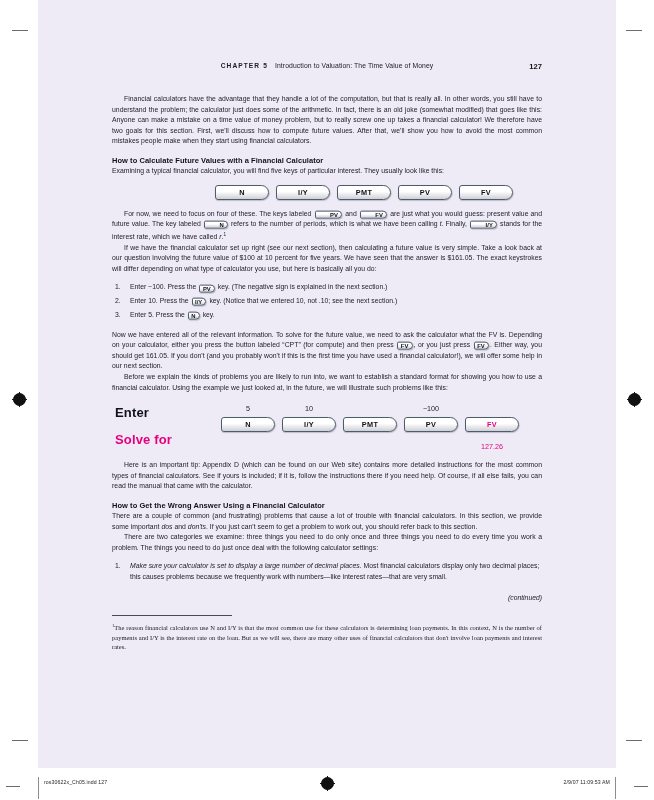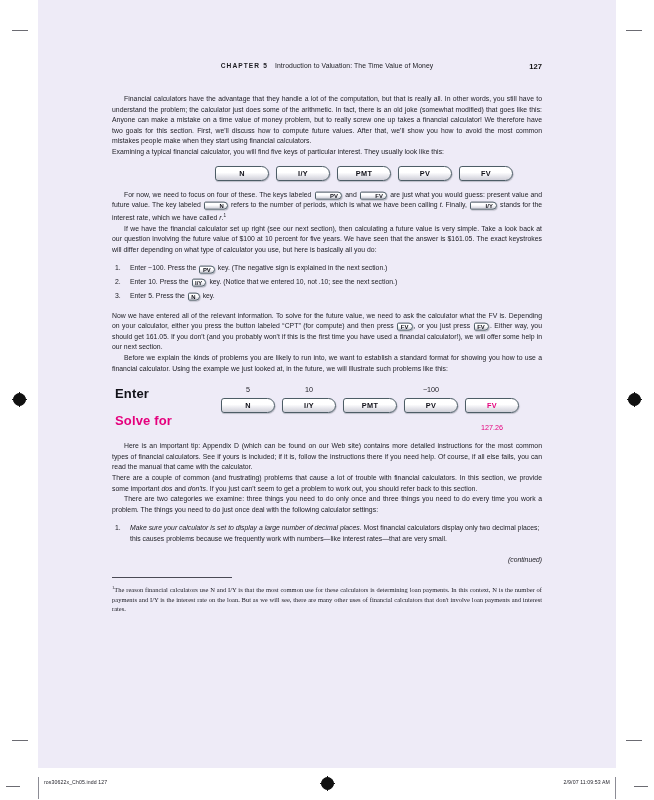--- a/index.html
+++ b/index.html
@@ -332,20 +332,21 @@
 
   <div id="running-head">
     <span class="rh-center">
       <span class="rh-chapter">CHAPTER 5</span><span class="rh-title">Introduction to Valuation: The Time Value of Money</span>
     </span>
     <span id="page-number">127</span>
   </div>
 
   <p class="body indent">Financial calculators have the advantage that they handle a lot of the computation, but that is really all. In other words, you still have to understand the problem; the calculator just does some of the arithmetic. In fact, there is an old joke (somewhat modified) that goes like this: Anyone can make a mistake on a time value of money problem, but to really screw one up takes a financial calculator! We therefore have two goals for this section. First, we'll discuss how to compute future values. After that, we'll show you how to avoid the most common mistakes people make when they start using financial calculators.</p>
 
+  <h3 class="sec-head">How to Calculate Future Values with a Financial Calculator</h3>
 
   <p class="body">Examining a typical financial calculator, you will find five keys of particular interest. They usually look like this:</p>
 
   <div class="key-row" id="keyrow-intro">
     <span class="key big">N</span>
     <span class="key big">I/Y</span>
     <span class="key big">PMT</span>
     <span class="key big">PV</span>
     <span class="key big">FV</span>
   </div>
@@ -388,20 +389,21 @@
       <span class="key big">PMT</span>
       <span class="key big">PV</span>
       <span class="key big accent">FV</span>
     </div>
 
     <span class="ct-ans col4" style="left:353px;">127.26</span>
   </div>
 
   <p class="body indent" style="margin-top:4px;">Here is an important tip: Appendix D (which can be found on our Web site) contains more detailed instructions for the most common types of financial calculators. See if yours is included; if it is, follow the instructions there if you need help. Of course, if all else fails, you can read the manual that came with the calculator.</p>
 
+  <h3 class="sec-head">How to Get the Wrong Answer Using a Financial Calculator</h3>
 
   <p class="body"><span>There are a couple of common (and frustrating) problems that cause a lot of trouble with financial calculators. In this section, we provide some important</span> <em class="it">dos</em> <span>and</span> <em class="it">don'ts</em><span>. If you just can't seem to get a problem to work out, you should refer back to this section.</span></p>
 
   <p class="body indent">There are two categories we examine: three things you need to do only once and three things you need to do every time you work a problem. The things you need to do just once deal with the following calculator settings:</p>
 
   <ol class="steps">
     <li>
       <span class="num">1.</span><em class="it">Make sure your calculator is set to display a large number of decimal places.</em> <span>Most financial calculators display only two decimal places; this causes problems because we frequently work with numbers—like interest rates—that are very small.</span>
     </li>
   </ol>

